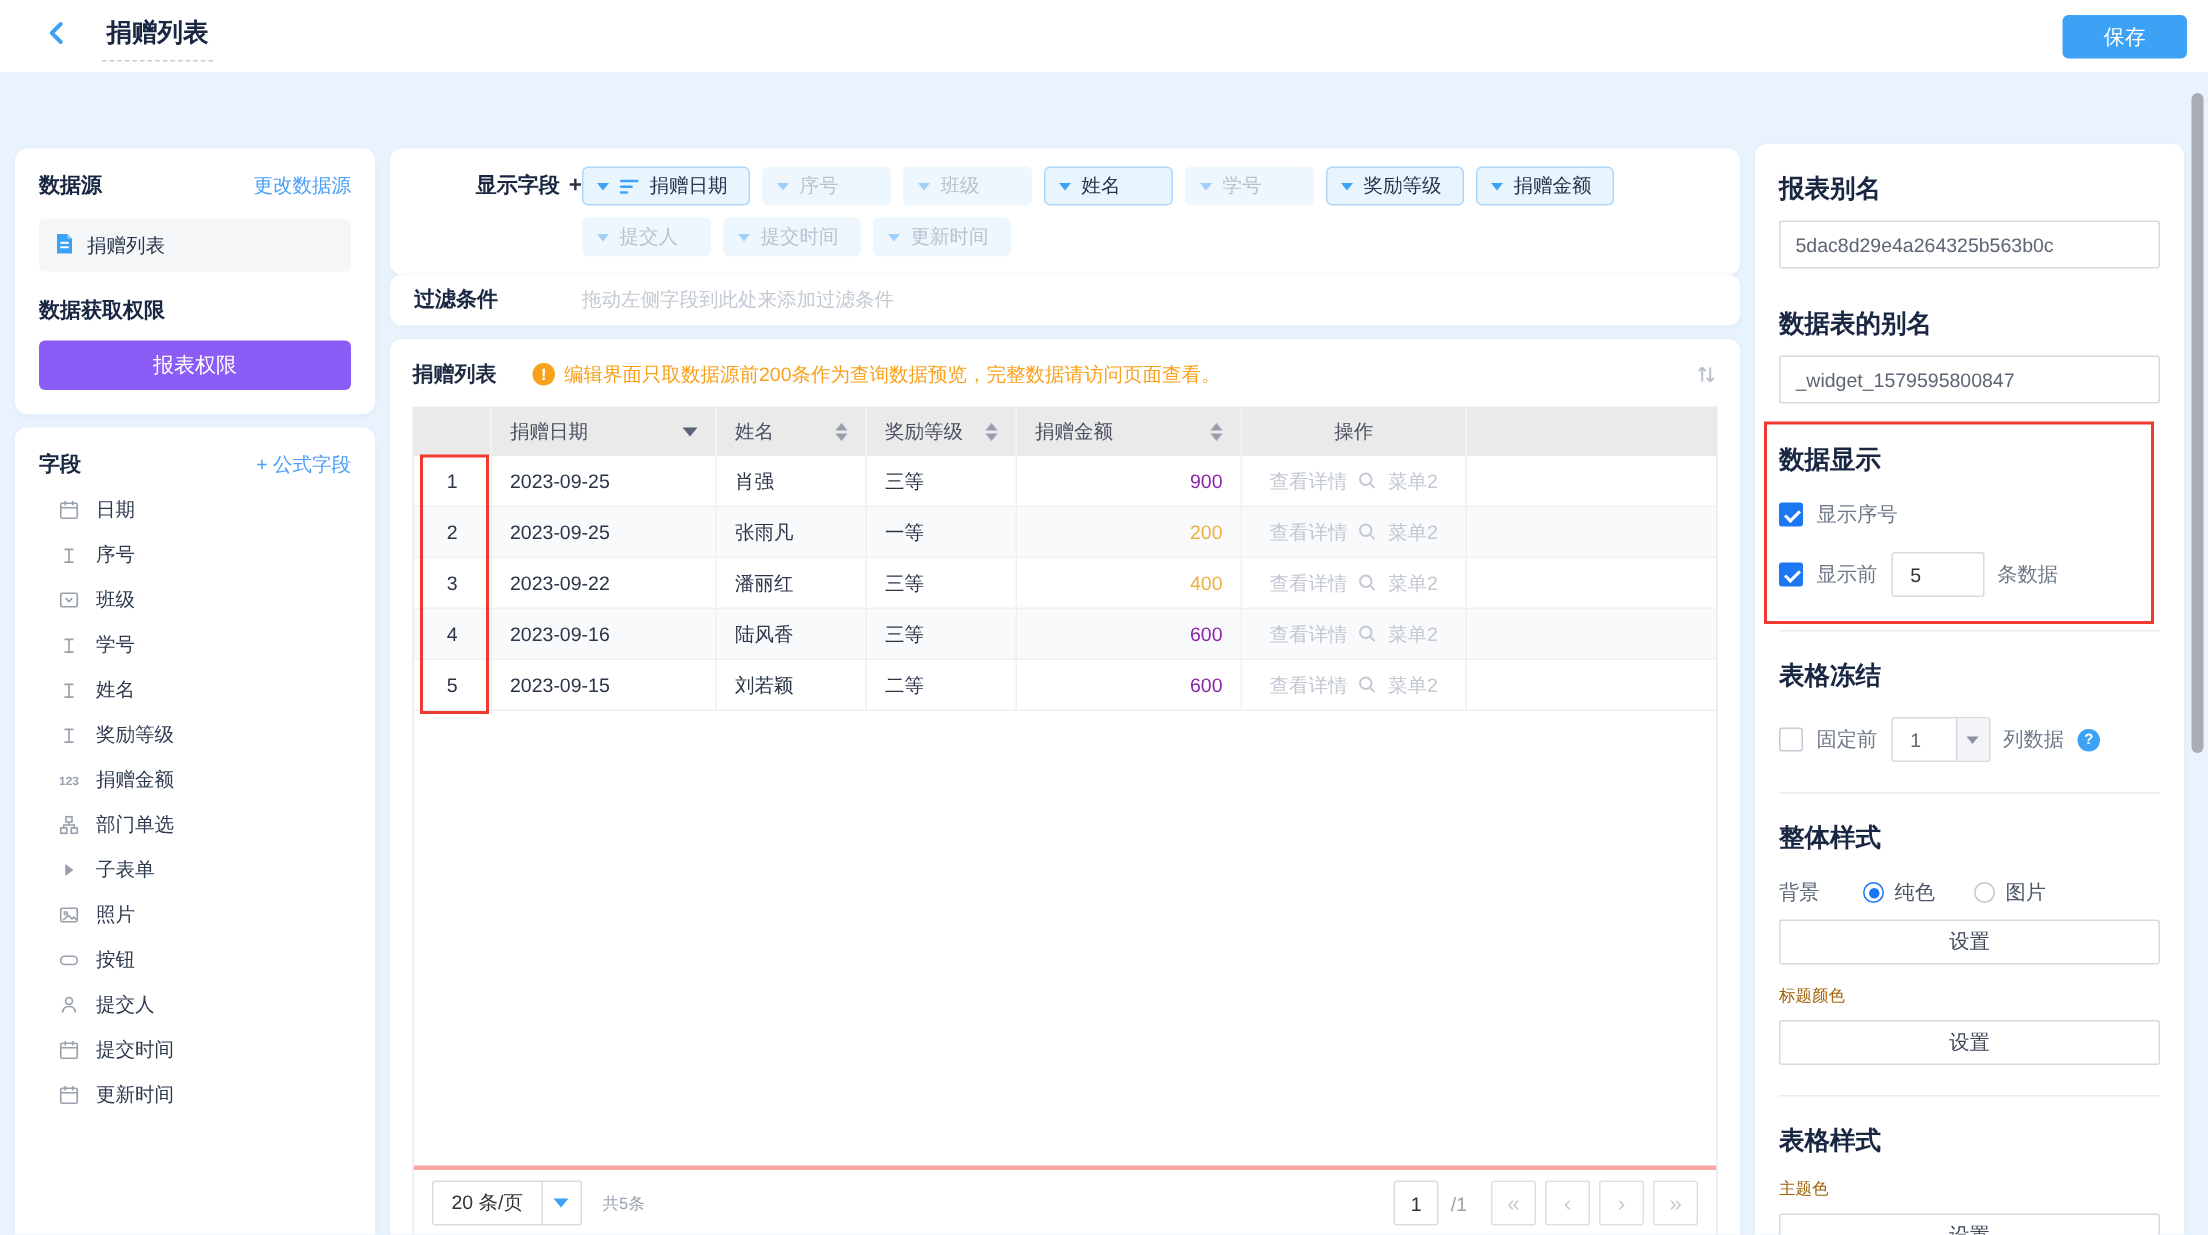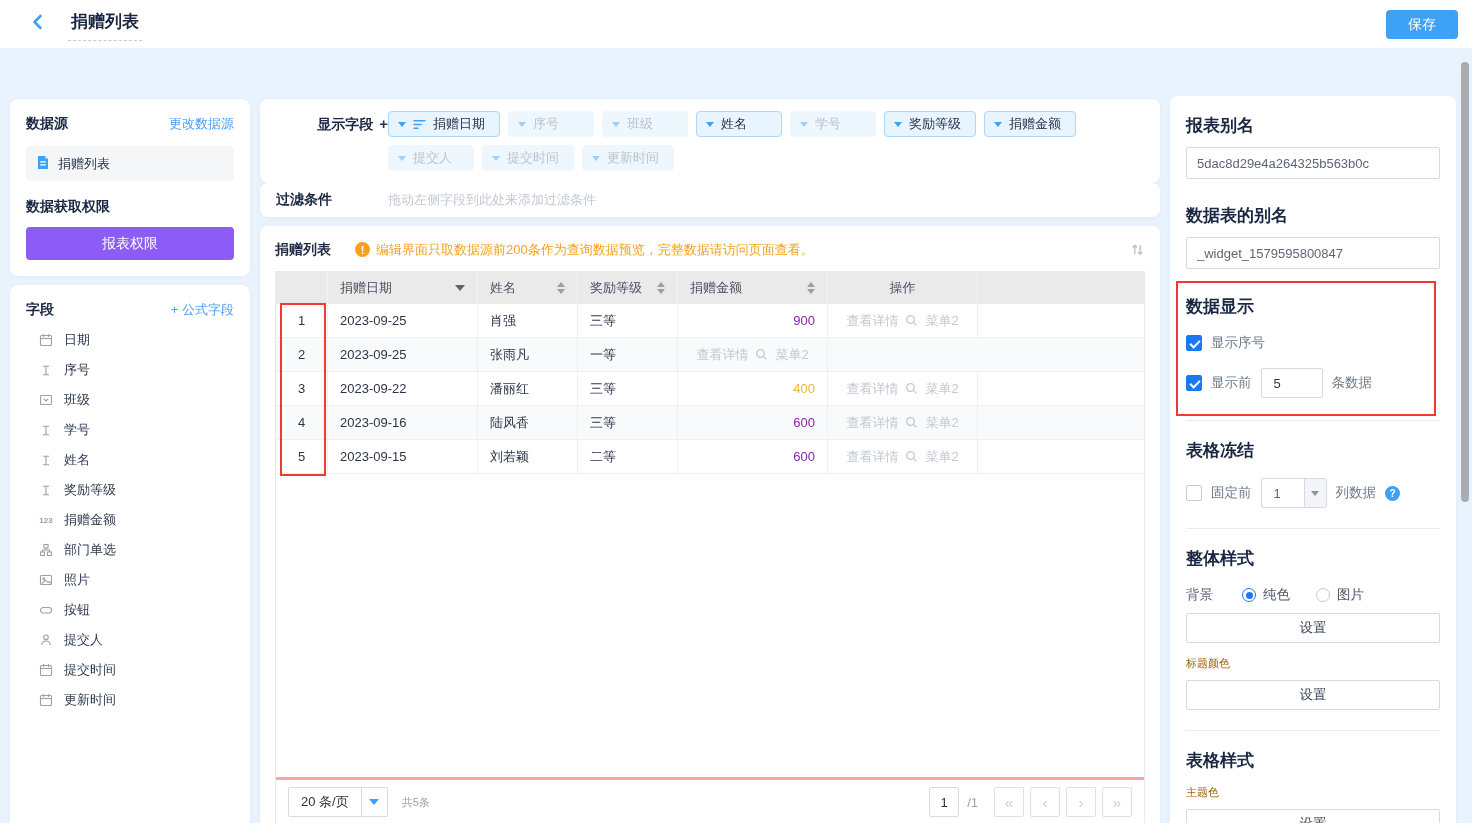--- a/index.html
+++ b/index.html
@@ -5,21 +5,21 @@
   * { margin:0; padding:0; box-sizing:border-box; }
   html,body { width:1472px; height:823px; overflow:hidden; }
   body { background:#e9f3fd; font-family:"Liberation Sans","DejaVu Sans",sans-serif; color:#27344a; position:relative; }
 
   .card { background:#fff; border-radius:8px; box-shadow:0 1px 4px rgba(40,90,150,.05); position:absolute;margin-top:41px; }
 
   
   .topbar { position:absolute; top:0; left:0; width:1472px; height:48px; background:#fff; display:flex; align-items:center; }
   .back-btn { margin-left:26px; width:24px; height:24px; display:flex; align-items:center; justify-content:center; cursor:pointer; }
   .page-title { margin-left:18px; font-size:17px; font-weight:bold; color:#1a2742; padding:2px 3px 7px; border-bottom:1px dashed #c4cbd5; }
-  .save-btn { position:absolute; right:14px; top:10px; width:72px; height:29px; background:#3da1f5; color:#fff; border:none; border-radius:4px; font-size:14px; cursor:pointer; font-family:inherit; }
+  .save-btn { position:absolute; right:14px; top:10px; width:83px; height:29px; background:#3da1f5; color:#fff; border:none; border-radius:4px; font-size:14px; cursor:pointer; font-family:inherit; }
 
   
   .ds-card { left:10px; top:58px; width:240px; padding:16px; }
   .panel-head { display:flex; justify-content:space-between; align-items:center; }
   .bold-label { font-size:14px; font-weight:bold; color:#1a2742; }
   .blue-link { font-size:13px; color:#4b9ef8; cursor:pointer; }
   .ds-item { margin-top:13px; height:35px; background:#f4f6f8; border-radius:4px; display:flex; align-items:center; padding:0 10px; gap:8px; font-size:13px; color:#27344a; cursor:pointer; }
   .perm-title { margin-top:17px; }
   .perm-btn { margin-top:11px; width:100%; height:33px; background:#8b5cf6; color:#fff; border:none; border-radius:4px; font-size:14px; cursor:pointer; font-family:Liberation Sans, sans-serif; }
 
@@ -226,20 +226,28 @@
             <rect x="5" y="1.5" width="4" height="3.5"></rect>
             <rect x="1.5" y="9" width="4" height="3.5"></rect>
             <rect x="8.5" y="9" width="4" height="3.5"></rect>
             <path d="M7 5 V7 M3.5 9 V7 H10.5 V9"></path>
           </svg>
         </span>
     <span>部门单选</span>
   </div>
       <div class="field-item">
     <span class="field-ic">
+          <svg width="10" height="12" viewBox="0 0 10 12">
+            <path d="M2.5 2 L8 6 L2.5 10 Z" fill="#99a0ab"></path>
+          </svg>
+        </span>
+    <span>子表单</span>
+  </div>
+      <div class="field-item">
+    <span class="field-ic">
           <svg width="14" height="14" viewBox="0 0 14 14" fill="none" stroke="#98a1ac" stroke-width="1.1">
             <rect x="1.5" y="2.5" width="11" height="9" rx="1"></rect>
             <circle cx="4.8" cy="5.8" r="1"></circle>
             <path d="M3 10.5 L6.5 7.2 L9 9.6 L10.3 8.5 L12 10.3"></path>
           </svg>
         </span>
     <span>照片</span>
   </div>
       <div class="field-item">
     <span class="field-ic">
@@ -415,20 +423,21 @@
             </span>
       <span class="act-link">菜单2</span>
     </div>
     <div class="cell col-empty no-border"></div>
   </div>
         <div class="trow tbody-row striped">
     <div class="cell col-no">2</div>
     <div class="cell col-date">2023-09-25</div>
     <div class="cell col-name">张雨凡</div>
     <div class="cell col-level">一等</div>
+    <div class="cell col-amount" style="color: rgb(239, 176, 66);">200</div>
     <div class="cell col-action">
       <span class="act-link">查看详情</span>
       <span class="act-gap">
               <svg width="13" height="13" viewBox="0 0 13 13">
                 <circle cx="5.5" cy="5.5" r="3.8" fill="none" stroke="#c3c8d1" stroke-width="1.3"></circle>
                 <line x1="8.6" y1="8.6" x2="11.4" y2="11.4" stroke="#c3c8d1" stroke-width="1.3"></line>
               </svg>
             </span>
       <span class="act-link">菜单2</span>
     </div>

